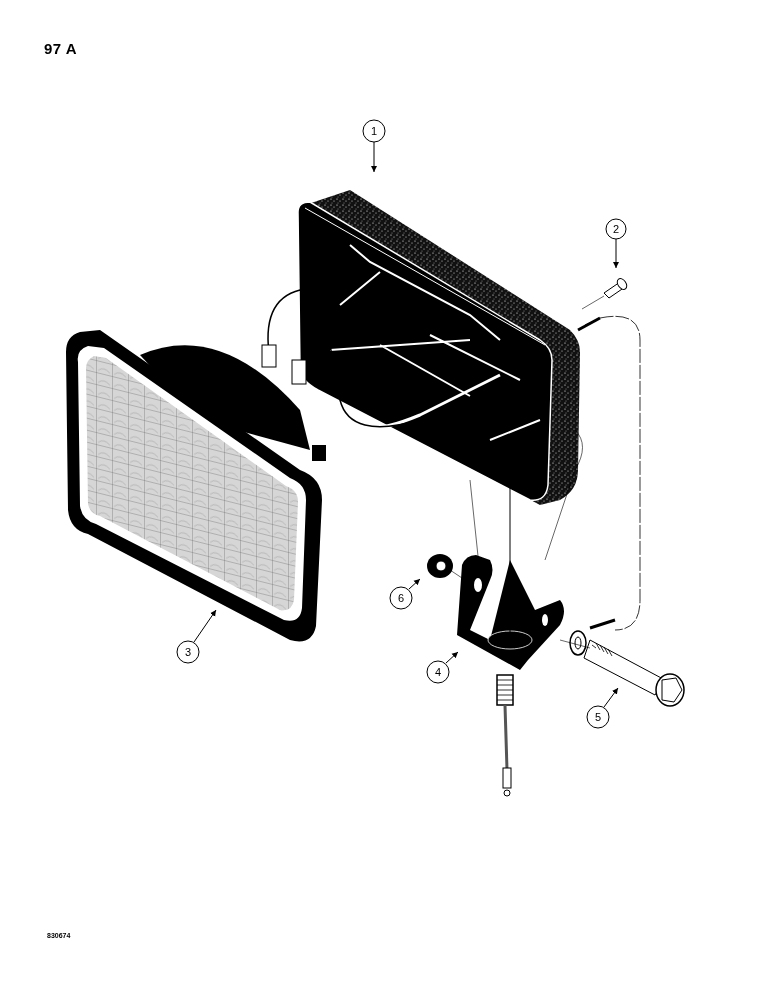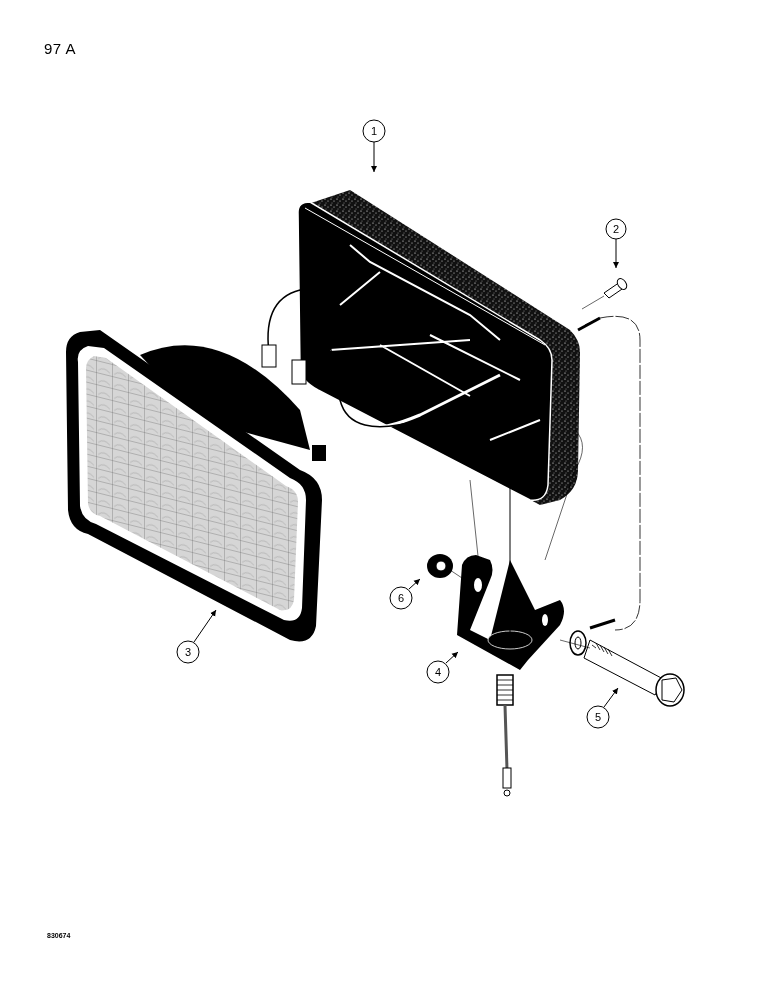--- a/index.html
+++ b/index.html
@@ -1,18 +1,18 @@
 <!DOCTYPE html>
 <html><head>
 <meta charset="utf-8">
 <style>
   html, body { margin: 0; padding: 0; background: #ffffff; }
   body { width: 772px; height: 1000px; position: relative; overflow: hidden;
          font-family: "Liberation Sans", sans-serif; color: #000; }
-  .page-num { position: absolute; left: 44px; top: 40px; font-weight: normal; font-size: 15px; letter-spacing: 0.5px; }
+  .page-num { position: absolute; left: 44px; top: 40px; font-weight: bold; font-size: 15px; letter-spacing: 0.5px; }
   .fig-num { position: absolute; left: 47px; top: 932px; font-weight: bold; font-size: 7px; }
   svg.art { position: absolute; left: 0; top: 0; }
   .callout-label { font-family: "Liberation Sans", sans-serif; font-size: 11px; text-anchor: middle; dominant-baseline: central; }
 </style>
 </head>
 <body>
 
 <div class="page-num">97 A</div>
 <div class="fig-num">830674</div>
 

